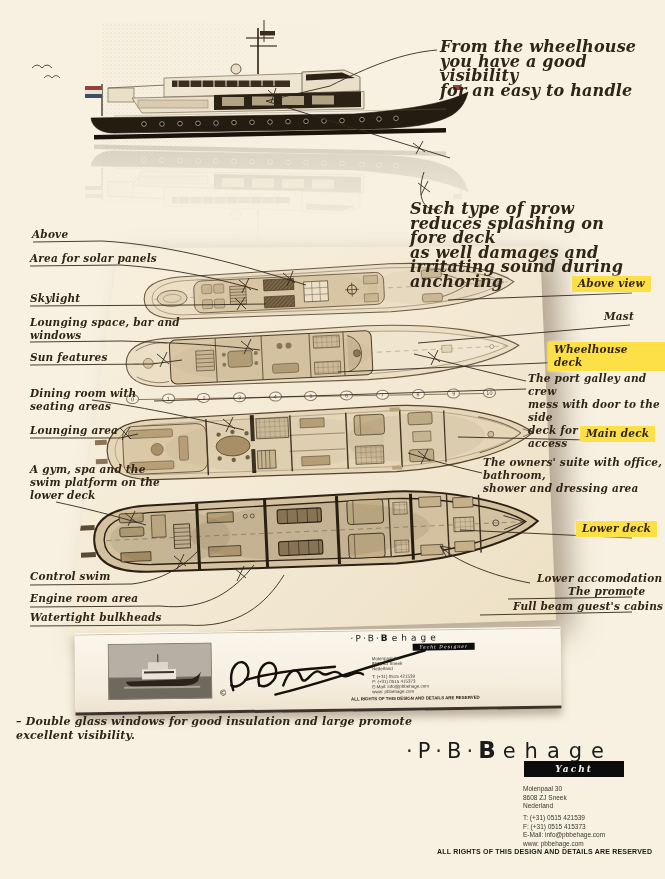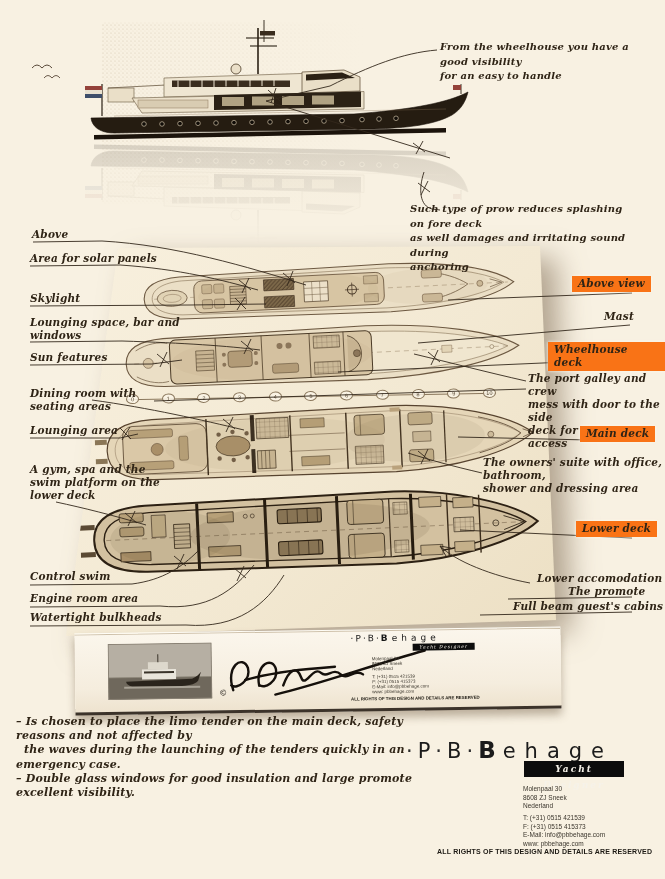--- a/index.html
+++ b/index.html
@@ -10,23 +10,23 @@
   }
   .abs{position:absolute;}
   
   .script{
     font-family:"DejaVu Serif", serif;
     font-style:italic;font-weight:700;
     color:#2f2416;letter-spacing:.2px;
   }
   .ml{white-space:pre-line;}
   .lbl{font-size:10.5px;line-height:13px;z-index:50;}
-  .ann{font-size:10px;line-height:14.5px;z-index:50;}
+  .ann{font-size:16px;line-height:14.5px;z-index:50;}
   .deckbox{
-    background:#f97316;padding:1px 6px 2px;z-index:50;
+    background:#fde047;padding:1px 6px 2px;z-index:50;
     box-shadow:0 0 3px rgba(252,247,235,.95);
   }
   
   .sheet-wrap{left:62px;top:246px;width:500px;height:392px;z-index:10;
     filter:drop-shadow(16px 12px 14px rgba(108,86,60,.5));}
   .sheet{width:100%;height:100%;
     background:linear-gradient(135deg,#f8f0de 0%,#f3e9d3 55%,#ecdfc3 100%);
     clip-path:polygon(56px 2px,478px 0px,494px 374px,4px 390px);}
   .plan{position:absolute;z-index:12;}
   
@@ -444,22 +444,20 @@
 8608 ZJ Sneek
 Nederland</div>
   <div class="abs mini-txt ml" style="left:297px;top:44px">T: (+31) 0515 421539
 F: (+31) 0515 415373
 E-Mail: info@pbbehage.com
 www: pbbehage.com</div>
   <div class="abs mini-rights" style="left:240px;top:66px;width:200px">ALL RIGHTS OF THIS DESIGN AND DETAILS ARE RESERVED</div>
 </div>
 
 <div class="abs notes">
-  <div class="script ml">– Is chosen to place the limo tender on the main deck, safety reasons and not affected by
-&nbsp;&nbsp;the waves during the launching of the tenders quickly in an emergency case.</div>
   <div class="script ml">– Double glass windows for good insulation and large promote excellent visibility.</div>
 </div>
 
 <div class="abs biglogo"><span class="dots">·</span><span>P</span><span class="dots">·</span><span>B</span><span class="dots">·</span><span class="b2">B</span><span class="rest">ehage</span></div>
 <div class="abs tagbar">Yacht Designer</div>
 <div class="abs contact ml" style="left:523px;top:785px">Molenpaal 30
 8608 ZJ Sneek
 Nederland</div>
 <div class="abs contact ml" style="left:523px;top:814px">T: (+31) 0515 421539
 F: (+31) 0515 415373

